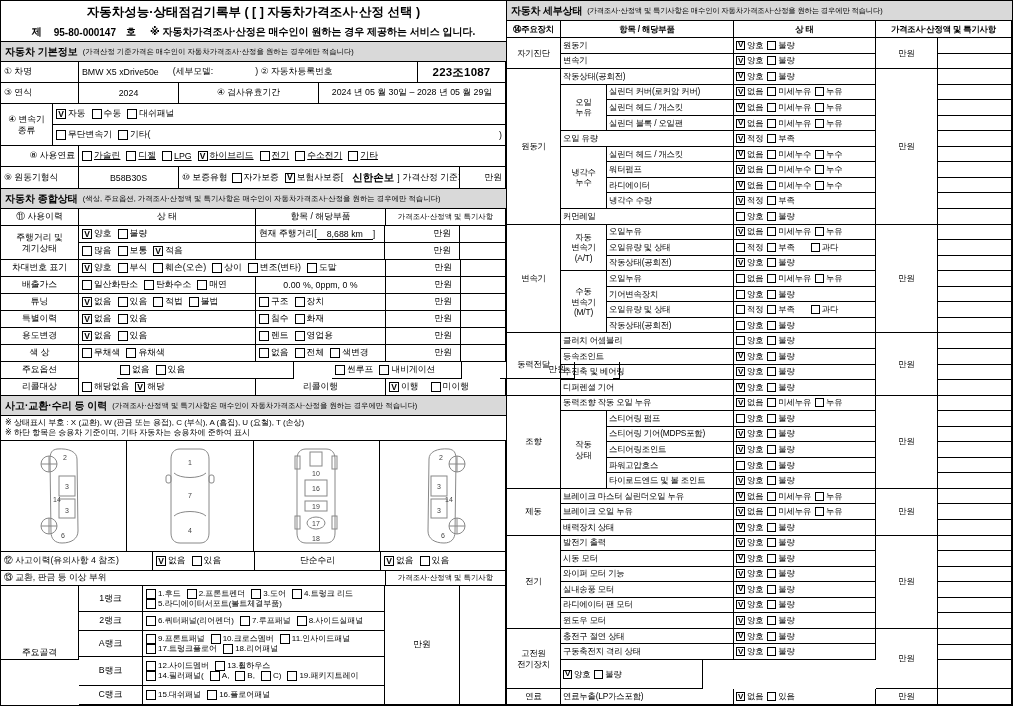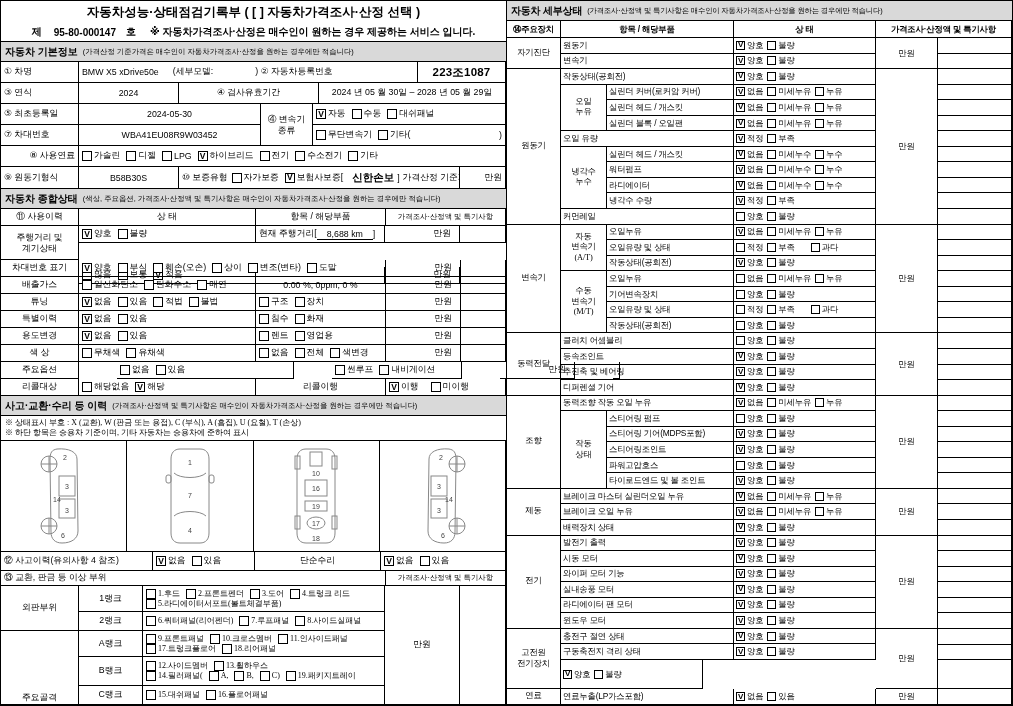--- a/index.html
+++ b/index.html
@@ -17,21 +17,21 @@
   .noR { border-right:none; }
   .pr { padding-right:8px; }
   .sm { font-size:7.4px; }
   .sm2 { font-size:8px; }
   .sm8 { font-size:8px; }
   .big { font-size:11.5px; letter-spacing:0.2px; }
   .hand { font-weight:bold; font-size:10.5px; padding:0 3px; }
   .ul { border-bottom:1px solid #000; padding:0 10px; }
   .ml { flex-direction:column; justify-content:center; align-items:flex-start; line-height:1.25; }
   .ml.al-c { align-items:center; }
-  .ln { display:flex; align-items:center; white-space:nowrap;font-family:Liberation Serif, serif; }
+  .ln { display:flex; align-items:center; white-space:nowrap; }
   .cb { width:10px; height:10px; border:1px solid #000; display:inline-flex; align-items:center; justify-content:center; font-size:8.5px; font-weight:bold; line-height:1; flex:none; background:#fff; }
   .col-right .cb { width:9px; height:9px; font-size:8px; }
   .cbw { display:inline-flex; align-items:center; gap:2px; margin-right:6px; flex:none; }
   .col-right .cbw { margin-right:4px; }
   .bar { flex:0 0 20px; background:#d9d9d9; border-bottom:1px solid #000; display:flex; align-items:center; padding:0 4px; gap:5px; overflow:hidden; white-space:nowrap; }
   .bar .ttl { font-weight:bold; font-size:10px; }
   .bar .nt { font-size:7.4px; }
   .t1 { flex:0 0 22px; display:flex; align-items:center; justify-content:center; font-weight:bold; font-size:12.5px; white-space:nowrap; overflow:hidden; }
   .t2 { flex:0 0 19px; display:flex; align-items:center; justify-content:center; font-weight:bold; font-size:10px; border-bottom:1px solid #000; white-space:nowrap; overflow:hidden; }
   .t2 .docno { margin:0 10px 0 12px; }
@@ -80,38 +80,20 @@
             <span>2024</span>
           </div>
           <div class="c al-c" style="width: 140px; flex: 0 0 140px;">
             <span>④ 검사유효기간</span>
           </div>
           <div class="c al-c" style="flex: 1 1 0px;">
             <span>2024 년 05 월 30일   –   2028 년 05 월 29일</span>
           </div>
         </div>
         <div class="row" style="height: 42px; flex: 0 0 42px;">
-          <div class="vcol" style="width: 260px; flex: 0 0 260px;">
-            <div class="row" style="height: 21px; flex: 0 0 21px;">
-              <div class="c" style="width: 78px; flex: 0 0 78px;">
-                <span>⑤ 최초등록일</span>
-              </div>
-              <div class="c al-c" style="flex: 1 1 0px;">
-                <span>2024-05-30</span>
-              </div>
-            </div>
-            <div class="row" style="height: 21px; flex: 0 0 21px;">
-              <div class="c" style="width: 78px; flex: 0 0 78px;">
-                <span>⑦ 차대번호</span>
-              </div>
-              <div class="c al-c" style="flex: 1 1 0px;">
-                <span>WBA41EU08R9W03452</span>
-              </div>
-            </div>
-          </div>
           <div class="c al-c ml" style="width: 52px; flex: 0 0 52px;">
             <div class="ln">
               <span>④ 변속기</span>
             </div>
             <div class="ln">
               <span>종류</span>
             </div>
           </div>
           <div class="vcol" style="flex: 1 1 0px;">
             <div class="row" style="height: 21px; flex: 0 0 21px;">
@@ -143,21 +125,21 @@
                 <div class="fill"></div>
                 <span>)</span>
               </div>
             </div>
           </div>
         </div>
         <div class="row" style="height: 21px; flex: 0 0 21px;">
           <div class="c" style="width: 78px; flex: 0 0 78px; justify-content: flex-end;">
             <span>⑧ 사용연료</span>
           </div>
-          <div class="c" style="flex: 1 1 0px;">
+          <div class="c" style="flex: 1 1 0px; text-decoration: underline;">
             <div class="cbw">
               <div class="cb"></div>
               <span>가솔린</span>
             </div>
             <div class="cbw">
               <div class="cb"></div>
               <span>디젤</span>
             </div>
             <div class="cbw">
               <div class="cb"></div>
@@ -250,21 +232,21 @@
               <div class="c" style="flex: 1 1 0px;">
                 <span>현재 주행거리[</span>
                 <span class="ul"> 8,688 km </span>
                 <span>]</span>
               </div>
               <div class="c pr al-r" style="width: 75px; flex: 0 0 75px;">
                 <span>만원</span>
               </div>
               <div class="c" style="width: 46px; flex: 0 0 46px;"></div>
             </div>
-            <div class="row" style="height: 17px; flex: 0 0 17px; margin-top: 24px;">
+            <div class="row" style="height: 17px; flex: 0 0 17px;">
               <div class="c" style="width: 177px; flex: 0 0 177px;">
                 <div class="cbw">
                   <div class="cb"></div>
                   <span>많음</span>
                 </div>
                 <div class="cbw">
                   <div class="cb"></div>
                   <span>보통</span>
                 </div>
                 <div class="cbw">
@@ -646,23 +628,20 @@
         <div class="row" style="height: 15px; flex: 0 0 15px;">
           <div class="c" style="width: 385px; flex: 0 0 385px;">
             <span>⑬ 교환, 판금 등 이상 부위</span>
           </div>
           <div class="c sm al-c" style="flex: 1 1 0px;">
             <span>가격조사·산정액 및 특기사항</span>
           </div>
         </div>
         <div class="row" style="flex: 0 0 119px;">
           <div class="vcol" style="flex: 0 0 78px;">
-            <div class="c al-c" style="flex: 0 0 45px;">
-              <span>외판부위</span>
-            </div>
             <div class="c al-c" style="flex: 0 0 74px; align-items: flex-end;">
               <span>주요골격</span>
             </div>
           </div>
           <div class="vcol" style="flex: 1 1 0px;">
             <div class="row" style="flex: 0 0 26px;">
               <div class="c al-c" style="width: 64px; flex: 0 0 64px;">
                 <span>1랭크</span>
               </div>
               <div class="c sm8 ml" style="flex: 1 1 0px;">

